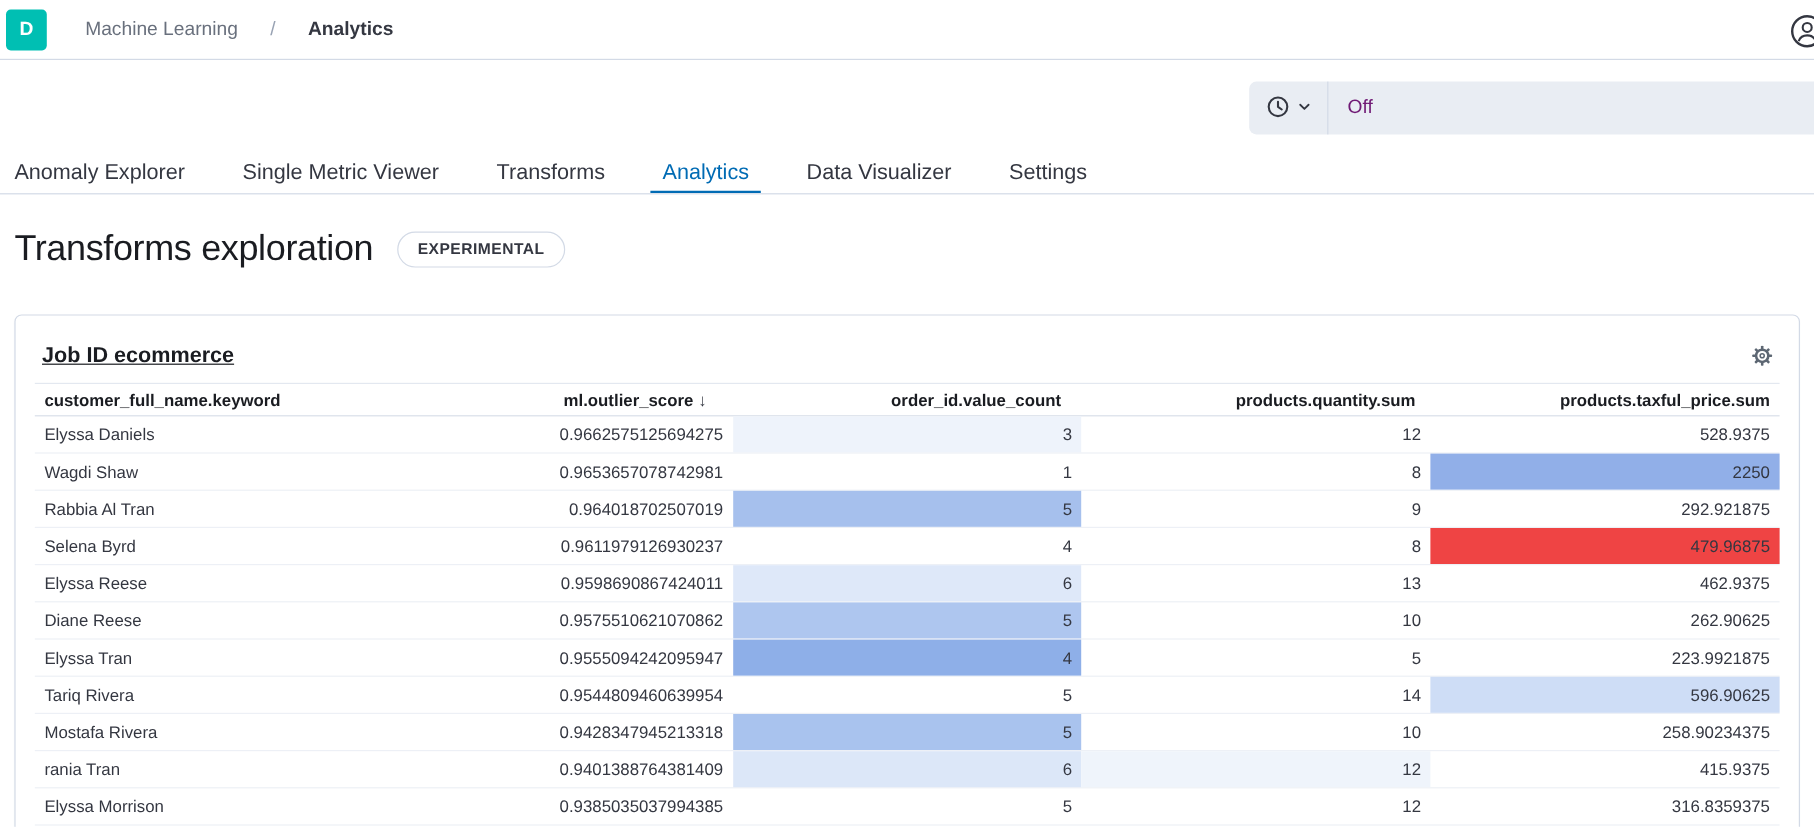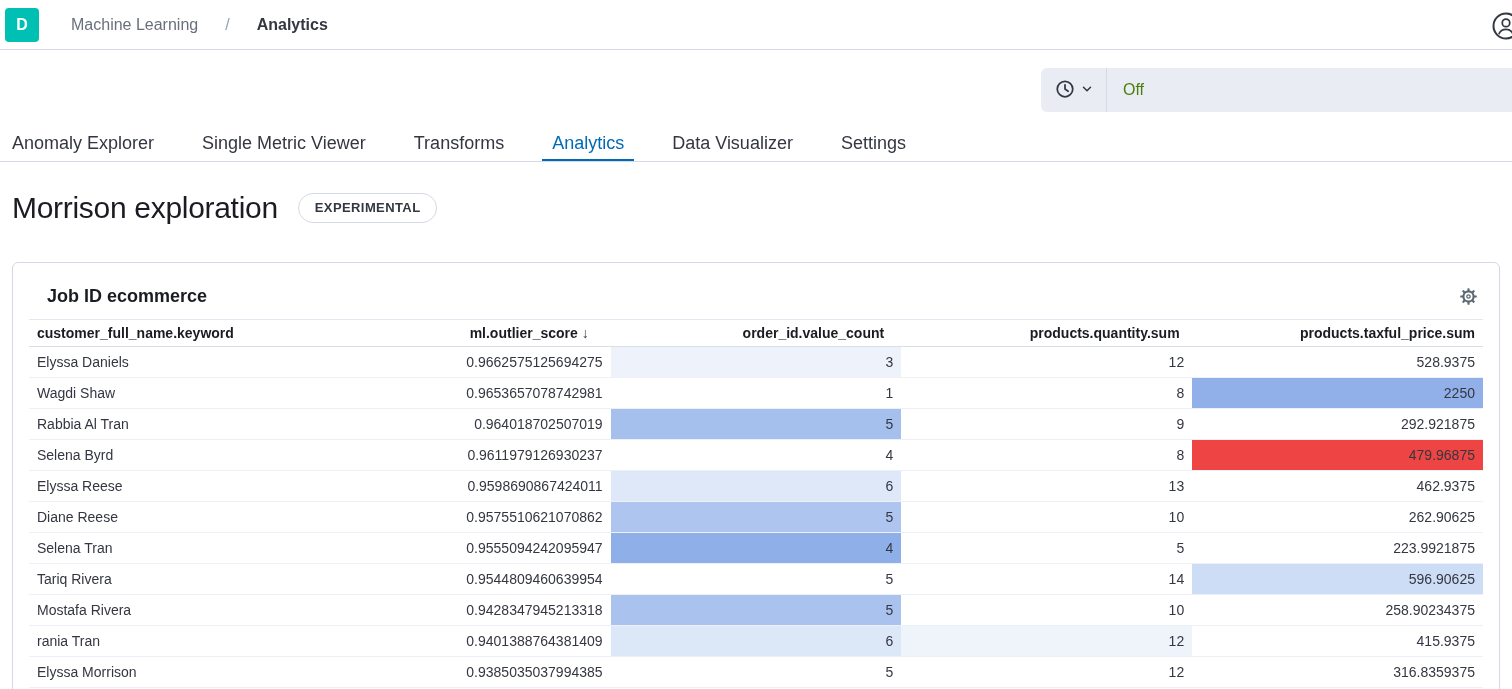--- a/index.html
+++ b/index.html
@@ -24,42 +24,42 @@
   .account { position: absolute; right: -9px; top: 11px; width: 30px; height: 30px; cursor: pointer; }
 
   
   .toolbar-row { margin-top: 18px; height: 44px; display: flex; justify-content: flex-end; }
   .refresh-control { width: 471px; background: #e9edf3; border-radius: 6px 0 0 6px; display: flex; align-items: center; }
   .refresh-btn {
     width: 66px; height: 44px; background: transparent; border: none;
     border-right: 1px solid #d3dae6; display: flex; align-items: center; justify-content: center;
     gap: 6px; cursor: pointer; padding: 0;
   }
-  .refresh-value { margin-left: 16px; font-size: 16px; color: #4d7c0f; }
+  .refresh-value { margin-left: 16px; font-size: 16px; color: #701a75; }
 
   
   .tabs { margin-top: 16px; border-bottom: 1px solid #d3dae6; display: flex; padding-left: 2px; }
   .tab { font-size: 18px; padding: 5px 10px 7px; margin-right: 28px; color: #343741; cursor: pointer; white-space: nowrap; }
   .tab.active { color: #006bb4; box-shadow: inset 0 -2px 0 #006bb4; }
 
   
   .page-header { display: flex; align-items: center; margin: 26px 0 0 12px; gap: 20px; }
   .page-title { font-size: 30px; font-weight: 400; color: #1a1c21; margin: 0; line-height: 40px; letter-spacing: -0.3px; }
   .badge {
     border: 1px solid #d3dae6; border-radius: 18px; padding: 6px 16px 7px;
     font-size: 13px; font-weight: 700; color: #343741; letter-spacing: 0.4px; background: #fff;
   }
 
   
   .panel {
     margin: 34px 12px 0; border: 1px solid #d3dae6; border-radius: 6px; background: #fff;
     height: 470px; padding: 16px 16px 0; box-shadow: 0 2px 2px -1px rgba(152,162,179,0.2);
   }
   .panel-head { display: flex; justify-content: space-between; align-items: center; height: 34px; padding: 0 6px; }
-  .panel-title { font-size: 18px; font-weight: 700; margin: 12px; color: #1a1c21; }
+  .panel-title { font-size: 18px; font-weight: 700; margin: 0; color: #1a1c21; text-decoration: underline; }
   .gear-btn { background: none; border: none; cursor: pointer; padding: 0; width: 18px; height: 18px; display: flex; align-items: center; justify-content: center; }
 
   
   .table { margin-top: 6px; }
   .thead {
     display: grid; grid-template-columns: repeat(5, 1fr); height: 28px; align-items: center;
     border-top: 1px solid #e3e8f0; border-bottom: 1px solid #d9dfe9; gap: 23px;
   }
   .th { font-size: 14px; font-weight: 700; padding: 0 8px; color: #1a1c21; white-space: nowrap; cursor: pointer; }
   .th.right { text-align: right; }
@@ -111,21 +111,21 @@
   <nav class="tabs">
     <span class="tab">Anomaly Explorer</span>
     <span class="tab">Single Metric Viewer</span>
     <span class="tab">Transforms</span>
     <span class="tab active">Analytics</span>
     <span class="tab">Data Visualizer</span>
     <span class="tab">Settings</span>
   </nav>
 
   <div class="page-header">
-    <h1 class="page-title">Morrison exploration</h1>
+    <h1 class="page-title">Transforms exploration</h1>
     <span class="badge">EXPERIMENTAL</span>
   </div>
 
   <section class="panel">
     <div class="panel-head">
       <h2 class="panel-title">Job ID ecommerce</h2>
       <button class="gear-btn">
         <svg width="17" height="17" viewBox="0 0 16 16">
           <defs>
               <rect id="tooth" x="7" y="0.2" width="2" height="3.2" rx="0.6"></rect>
@@ -199,21 +199,21 @@
             <div class="tcell right">462.9375</div>
           </div>
           <div class="trow">
             <div class="tcell left">Diane Reese</div>
             <div class="tcell right">0.9575510621070862</div>
             <div class="tcell right" style="background: rgb(174, 198, 239);">5</div>
             <div class="tcell right">10</div>
             <div class="tcell right">262.90625</div>
           </div>
           <div class="trow">
-            <div class="tcell left">Selena Tran</div>
+            <div class="tcell left">Elyssa Tran</div>
             <div class="tcell right">0.9555094242095947</div>
             <div class="tcell right" style="background: rgb(142, 175, 232);">4</div>
             <div class="tcell right">5</div>
             <div class="tcell right">223.9921875</div>
           </div>
           <div class="trow">
             <div class="tcell left">Tariq Rivera</div>
             <div class="tcell right">0.9544809460639954</div>
             <div class="tcell right">5</div>
             <div class="tcell right">14</div>

